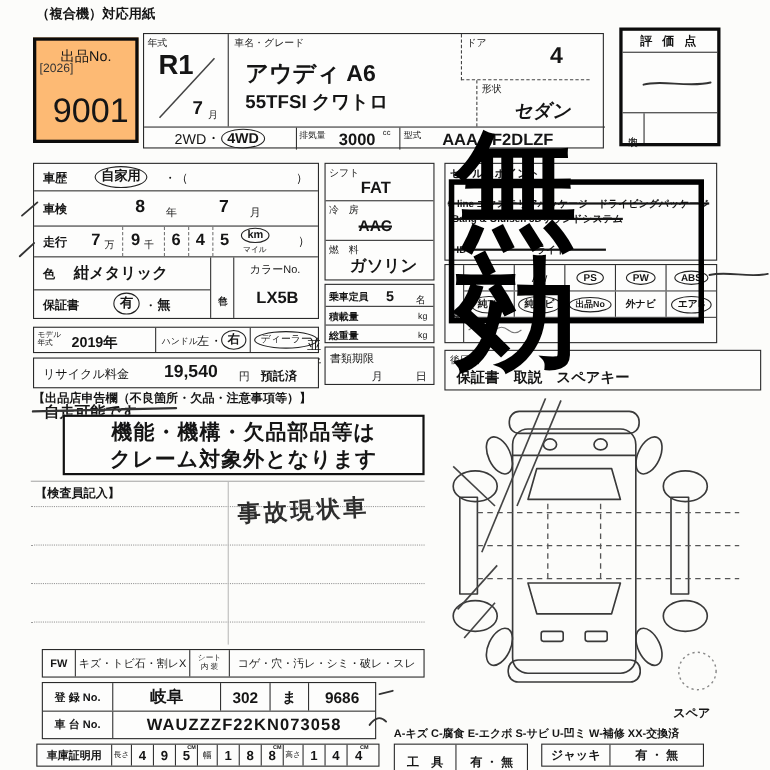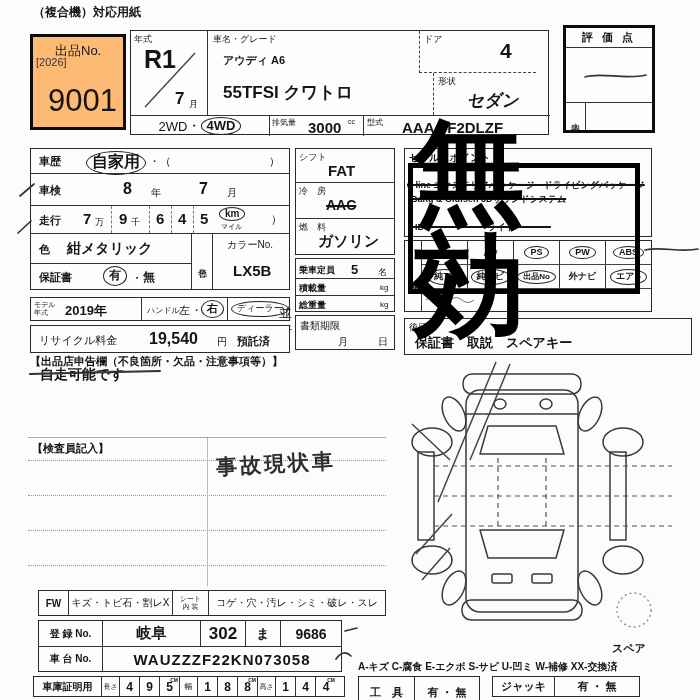--- a/index.html
+++ b/index.html
@@ -42,21 +42,21 @@
       <div class="abs bold" style="left:13px;top:14px;font-size:25px">R1</div>
       <svg class="abs" style="left:6px;top:16px" width="66" height="64">
           <line x1="8" y1="60" x2="58" y2="6" stroke="#444" stroke-width="1.4"></line>
         </svg>
       <div class="abs bold" style="left:44px;top:58px;font-size:17px">7</div>
       <div class="abs" style="left:58px;top:67px;font-size:9px">月</div>
     </div>
 
     <div class="abs" style="left:77px;top:0;width:225px;height:84px">
       <div class="abs lbl" style="left:5px;top:2px">車名・グレード</div>
-      <div class="abs bold" style="left:15px;top:22px;font-size:11px">アウディ  A6</div>
+      <div class="abs bold" style="left:15px;top:22px;font-size:21px">アウディ  A6</div>
       <div class="abs bold" style="left:15px;top:50px;font-size:17px">55TFSI クワトロ</div>
     </div>
 
     <div class="abs" style="left:288px;top:0;width:117px;height:42px;border-left:1.5px dashed #444;border-bottom:1.5px dashed #444">
       <div class="abs lbl" style="left:4px;top:2px">ドア</div>
       <div class="abs bold" style="left:80px;top:8px;font-size:21px">4</div>
     </div>
     <div class="abs" style="left:302px;top:42px;width:117px;height:42px;border-left:1.5px dashed #444">
       <div class="abs lbl" style="left:4px;top:2px">形状</div>
       <div class="abs bold" style="left:34px;top:16px;font-size:17px;transform:skewX(-8deg)">セダン</div>
@@ -87,21 +87,21 @@
       <div class="cen" style="width:20px;border-right:1.2px solid #333;font-size:9px;line-height:10px;text-align:center">
           <span class="vjp">内装</span>
         </div>
       <div style="flex:1"></div>
     </div>
   </div>
 
   <div class="abs b" style="left:30px;top:148px;width:260px;height:142px">
     <div class="abs" style="left:0;top:0;width:100%;height:25px;border-bottom:1.2px solid #333">
       <span class="abs bold" style="left:8px;top:5px;font-size:11px">車歴</span>
-      <span class="abs oval bold" style="left:55px;top:2px;font-size:16px">自家用</span>
+      <span class="abs oval bold" style="left:55px;top:2px;font-size:12px">自家用</span>
       <span class="abs" style="left:118px;top:5px;font-size:11px">・（</span>
       <span class="abs" style="left:238px;top:5px;font-size:11px">）</span>
     </div>
     <div class="abs" style="left:0;top:25px;width:100%;height:32px;border-bottom:1.2px solid #333">
       <span class="abs bold" style="left:8px;top:9px;font-size:11px">車検</span>
       <span class="abs bold" style="left:92px;top:6px;font-size:16px">8</span>
       <span class="abs" style="left:120px;top:12px;font-size:10px">年</span>
       <span class="abs bold" style="left:168px;top:6px;font-size:16px">7</span>
       <span class="abs" style="left:196px;top:12px;font-size:10px">月</span>
     </div>
@@ -252,20 +252,24 @@
     <span>無効</span>
   </div>
 
   <div class="abs b" style="left:404px;top:318px;width:288px;height:37px">
     <div class="abs" style="left:4px;top:2px;font-size:9px">後日品</div>
     <div class="abs bold" style="left:10px;top:15px;font-size:13px">保証書　取説　スペアキー</div>
   </div>
 
   <div class="abs bold" style="left:30px;top:354px;font-size:11px">【出品店申告欄（不良箇所・欠品・注意事項等）】</div>
   <div class="abs bold" style="left:40px;top:366px;font-size:14px">自走可能です</div>
+  <div class="abs" style="left:57px;top:377px;width:329px;height:55px;border:2px solid #111;background:#fdfdfc">
+    <div class="cen bold" style="height:27px;font-size:19px;letter-spacing:1px">機能・機構・欠品部品等は</div>
+    <div class="cen bold" style="height:24px;font-size:19px;letter-spacing:1px">クレーム対象外となります</div>
+  </div>
 
   <div class="abs" style="left:28px;top:437px;width:358px;height:148px;border-top:1px solid #aaa">
     <div class="abs bold" style="left:4px;top:3px;font-size:11px">【検査員記入】</div>
     <div class="abs dotline" style="left:0;top:22px;width:358px"></div>
     <div class="abs dotline" style="left:0;top:57px;width:358px"></div>
     <div class="abs dotline" style="left:0;top:92px;width:358px"></div>
     <div class="abs dotline" style="left:0;top:127px;width:358px"></div>
     <div class="abs" style="left:179px;top:0;height:148px;border-left:1px solid #bbb"></div>
     <div class="abs hand" style="left:188px;top:12px;font-size:21px">事故現状車</div>
   </div>
@@ -287,21 +291,21 @@
   </div>
 
   <div class="abs b" style="left:38px;top:620px;width:304px;height:52px">
     <div style="display:flex;height:26px;border-bottom:1.2px solid #333">
       <div class="cell bold" style="width:64px;font-size:10px">
           <span>登 録 No.</span>
         </div>
       <div class="cell bold" style="width:98px;font-size:15px">
           <span>岐阜</span>
         </div>
-      <div class="cell bold" style="width:45px;font-size:17px">
+      <div class="cell bold" style="width:45px;font-size:14px">
           <span>302</span>
         </div>
       <div class="cell bold" style="width:35px;font-size:13px">
           <span>ま</span>
         </div>
       <div class="cell bold" style="flex:1;font-size:14px;border-right:none">
           <span>9686</span>
         </div>
     </div>
     <div style="display:flex;height:24px">

